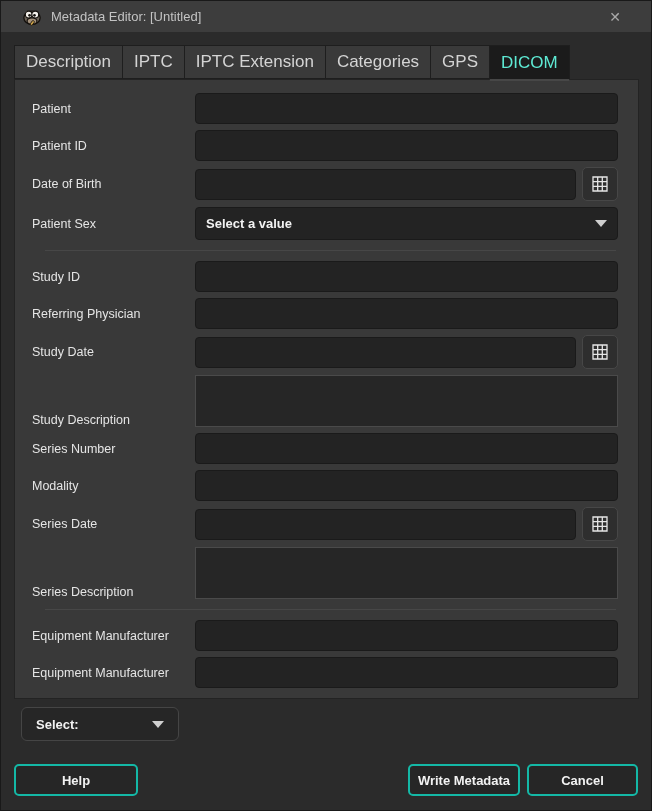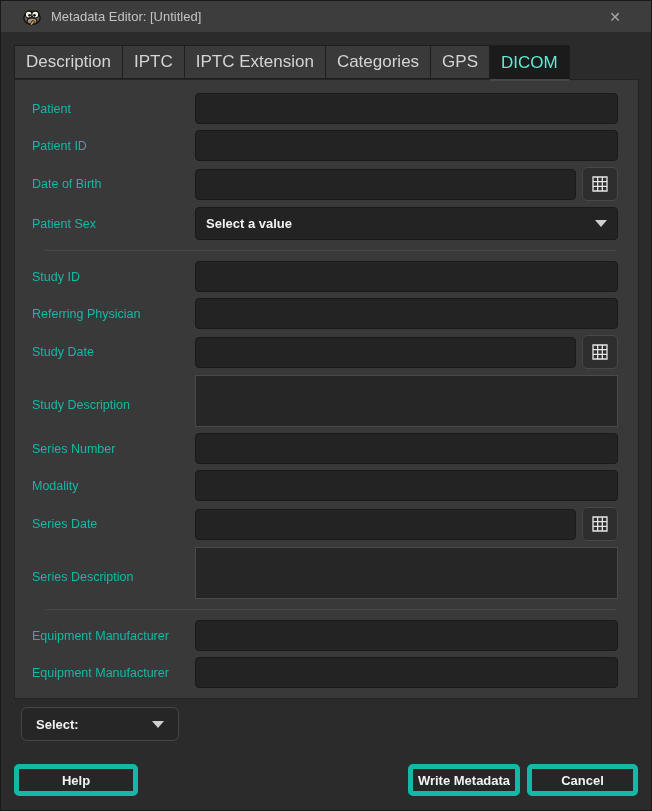--- a/index.html
+++ b/index.html
@@ -41,23 +41,23 @@
     border-bottom:2px solid #474747;
   }
 
   
   .frame {
     margin:0 12px 0 13px; height:620px;
     background:#393939; border:1px solid #232323; border-top:1px solid #232323;
     padding:13px 20px 6px 17px; overflow:hidden; position:relative; z-index:1;
   }
   .row { display:flex; align-items:center; margin-bottom:6px; }
-  .row.tall { align-items:center; }
+  .row.tall { align-items:flex-end; }
   .row .lbl {
-    flex:0 0 163px; font-size:12.5px; color:#14b8a6; padding-top:0;
+    flex:0 0 163px; font-size:12.5px; color:#e5e5e5; padding-top:0;
   }
   .row.tall .lbl { padding-top:8px; }
   .field { flex:1 1 auto; display:flex; gap:6px; align-items:center; }
   .txt {
     flex:1 1 auto; height:31px; background:#232323;
     border:1px solid #1a1a1a; border-radius:4px;
     color:#e8e8e8; font-size:13px; padding:0 8px; outline:none;
     font-family:"Liberation Sans", sans-serif;
   }
   .area {
@@ -91,21 +91,21 @@
     margin:8px 0 0 20px; width:158px; height:34px;
     background:#262626; border:1px solid #454545; border-radius:6px;
     display:flex; align-items:center; padding:0 14px; cursor:default;
   }
   .select-btn .val { flex:1 1 auto; font-size:13px; font-weight:bold; color:#f2f2f2; }
   .actions {
     position:absolute; left:0; right:0; bottom:14px;
     display:flex; align-items:center; padding:0 13px;
   }
   .btn {
-    height:32px; background:#262626; border:5px solid #14b8a6; border-radius:5px;
+    height:32px; background:#262626; border:2px solid #14b8a6; border-radius:5px;
     color:#f2f2f2; font-size:13px; font-weight:bold; cursor:default;
     font-family:"Liberation Sans", sans-serif;
   }
   .btn.help { width:124px; }
   .btn.write { width:112px; margin-left:auto; }
   .btn.cancel { width:111px; margin-left:7px; }
 </style>
 </head>
 <body>
 

